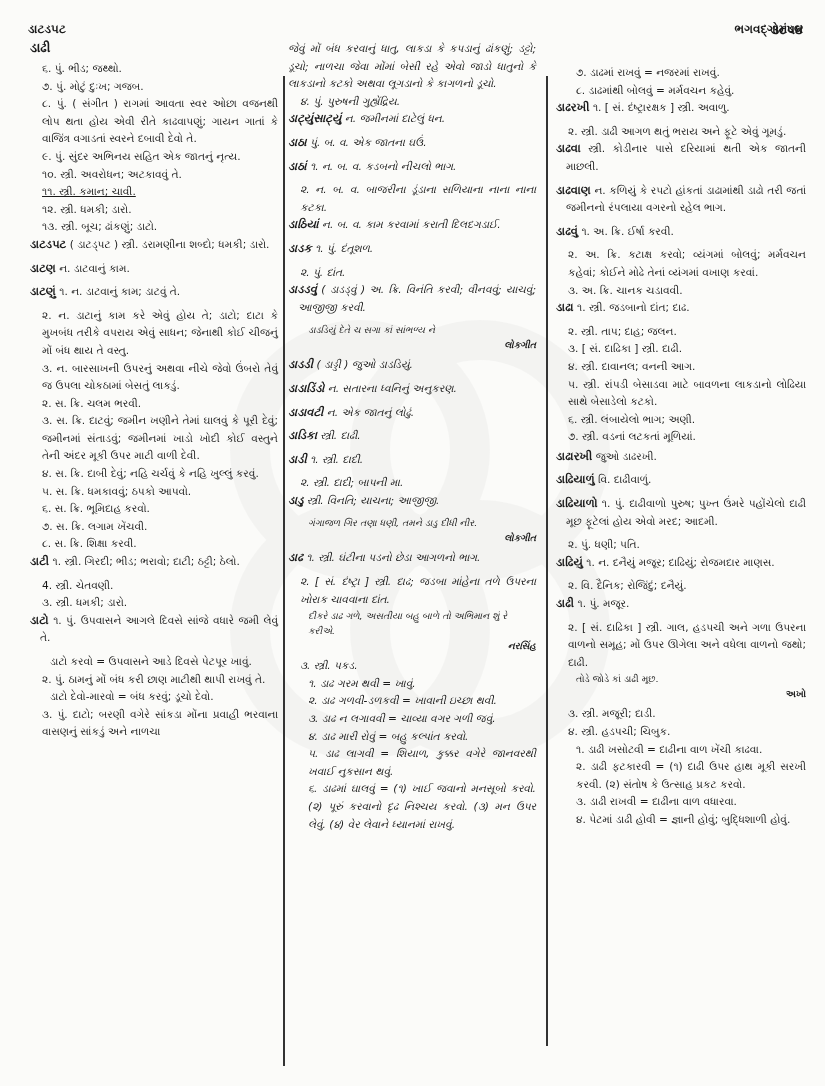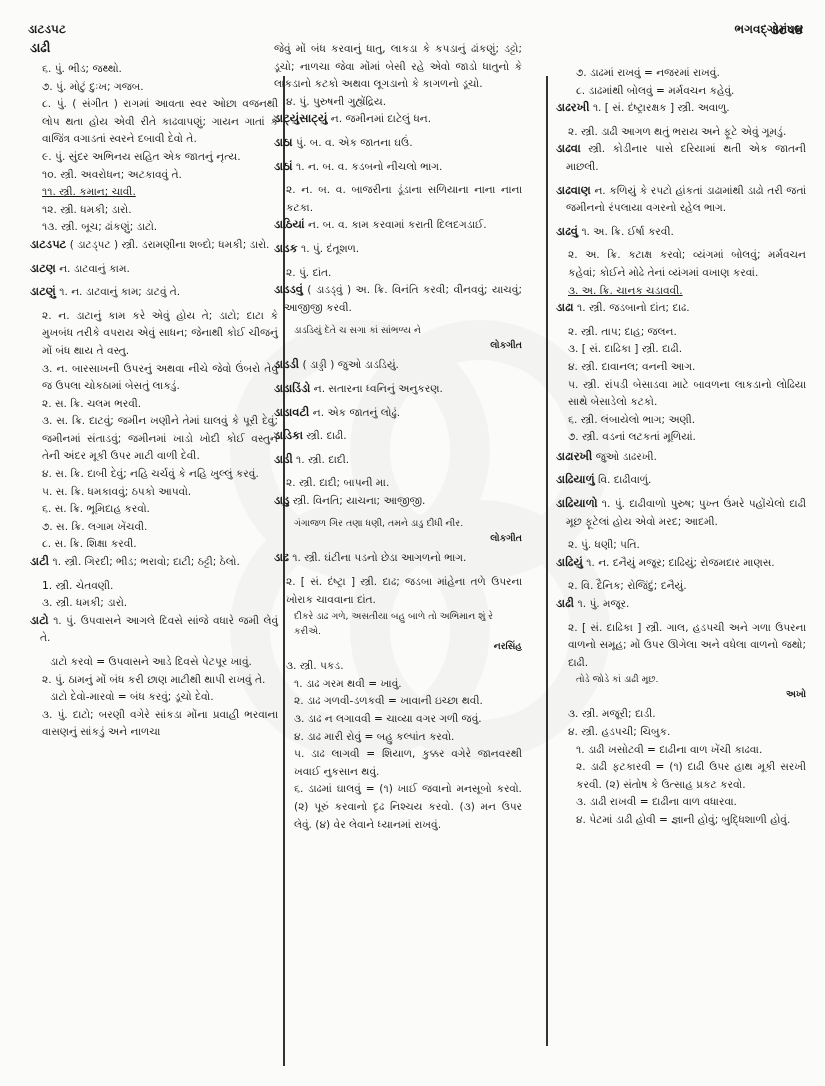--- a/index.html
+++ b/index.html
@@ -21,21 +21,21 @@
   .header .left { position: absolute; left: 0; top: 0; }
   .header .center { position: absolute; left: 16px; right: 0; text-align: right; top: 0; }
   .header .right { position: absolute; right: 0; top: 0; font-size: 13px; }
   .sub-guide {
     position: absolute; top: 40px; left: 30px; font-size: 13px; font-weight: bold;
   }
   .col {
     position: absolute; top: 60px; font-size: 10.6px; line-height: 17.6px;
   }
   .col1 { left: 30px; width: 248px; }
-  .col2 { left: 274px; width: 248px; top: 40px; }
+  .col2 { left: 288px; width: 248px; top: 40px; font-style: italic; }
   .col3 { left: 556px; width: 250px; top: 64px; }
   .rule {
     position: absolute; width: 1.5px; background: #333;
   }
   .rule1 { left: 283px; top: 76px; height: 990px; }
   .rule2 { left: 546px; top: 76px; height: 970px; }
   .entry { margin: 0 0 6px 0; padding-left: 10px; text-indent: -10px; text-align: justify; }
   .entry .hw { font-weight: bold; font-size: 11.5px; }
   .sense { margin: 0 0 0 0; padding-left: 12px; text-indent: 0; text-align: justify; }
   .cont { text-indent: 0; text-align: justify; padding-left: 0; }
@@ -78,21 +78,21 @@
     <div class="sense" style="margin-bottom: 0px;">૨. ન. ડાટાનું કામ કરે એવું હોય તે; ડાટો; દાટા કે મુખબંધ તરીકે વપરાય એવું સાધન; જેનાથી કોઈ ચીજનું મોં બંધ થાય તે વસ્તુ.</div>
     <div class="sense" style="margin-bottom: 0px;">૩. ન. બારસાખની ઉપરનું અથવા નીચે જેવો ઉંબરો તેવું જ ઉપલા ચોકઠામાં બેસતું લાકડું.</div>
     <div class="sense" style="margin-bottom: 0px;">૨. સ. ક્રિ. ચલમ ભરવી.</div>
     <div class="sense" style="margin-bottom: 0px;">૩. સ. ક્રિ. દાટવું; જમીન ખણીને તેમાં ઘાલવું કે પૂરી દેવું; જમીનમાં સંતાડવું; જમીનમાં ખાડો ખોદી કોઈ વસ્તુને તેની અંદર મૂકી ઉપર માટી વાળી દેવી.</div>
     <div class="sense" style="margin-bottom: 0px;">૪. સ. ક્રિ. દાબી દેવું; નહિ ચર્ચવું કે નહિ ખુલ્લું કરવું.</div>
     <div class="sense" style="margin-bottom: 0px;">૫. સ. ક્રિ. ધમકાવવું; ઠપકો આપવો.</div>
     <div class="sense" style="margin-bottom: 0px;">૬. સ. ક્રિ. ભૂમિદાહ કરવો.</div>
     <div class="sense" style="margin-bottom: 0px;">૭. સ. ક્રિ. લગામ ખેંચવી.</div>
     <div class="sense" style="margin-bottom: 0px;">૮. સ. ક્રિ. શિક્ષા કરવી.</div>
     <div class="entry"><span class="hw">ડાટી</span><span> ૧. સ્ત્રી. ગિરદી; ભીડ; ભરાવો; દાટી; ઠટ્ટી; ઠેલો.</span></div>
-    <div class="sense" style="margin-bottom: 0px;">1. સ્ત્રી. ચેતવણી.</div>
+    <div class="sense" style="margin-bottom: 0px;">4. સ્ત્રી. ચેતવણી.</div>
     <div class="sense" style="margin-bottom: 0px;">૩. સ્ત્રી. ધમકી; ડારો.</div>
     <div class="entry"><span class="hw">ડાટો</span><span> ૧. પું. ઉપવાસને આગલે દિવસે સાંજે વધારે જમી લેવું તે.</span></div>
     <div class="sense idiom" style="margin-bottom: 0px;">ડાટો કરવો = ઉપવાસને આડે દિવસે પેટપૂર ખાવું.</div>
     <div class="sense" style="margin-bottom: 0px;">૨. પું. ઠામનું મોં બંધ કરી છાણ માટીથી થાપી રાખવું તે.</div>
     <div class="sense idiom" style="margin-bottom: 0px;">ડાટો દેવો-મારવો = બંધ કરવું; ડૂચો દેવો.</div>
     <div class="sense" style="margin-bottom: 0px;">૩. પું. દાટો; બરણી વગેરે સાંકડા મોંના પ્રવાહી ભરવાના વાસણનું સાંકડું અને નાળચા</div>
   </div>
 <div class="col col2">
     <div class="cont" style="margin-bottom: 0px;">જેવું મોં બંધ કરવાનું ધાતુ, લાકડા કે કપડાનું ઢાંકણું; ડટ્ટો; ડૂચો; નાળચા જેવા મોંમાં બેસી રહે એવો જાડો ધાતુનો કે લાકડાનો કટકો અથવા લૂગડાનો કે કાગળનો ડૂચો.</div>
     <div class="sense" style="margin-bottom: 0px;">૪. પું. પુરુષની ગુહ્યેંદ્રિય.</div>
@@ -126,21 +126,21 @@
   </div>
 <div class="col col3">
     <div class="sense idiom" style="margin-bottom: 0px;">૭. ડાઢમાં રાખવું = નજરમાં રાખવું.</div>
     <div class="sense idiom" style="margin-bottom: 0px;">૮. ડાઢમાંથી બોલવું = મર્મવચન કહેવું.</div>
     <div class="entry"><span class="hw">ડાઢરખી</span><span> ૧. [ સં. દંષ્ટ્રારક્ષક ] સ્ત્રી. અવાળુ.</span></div>
     <div class="sense" style="margin-bottom: 0px;">૨. સ્ત્રી. ડાઢી આગળ થતું ભરાય અને ફૂટે એવું ગૂમડું.</div>
     <div class="entry"><span class="hw">ડાઢવા</span><span> સ્ત્રી. કોડીનાર પાસે દરિયામાં થતી એક જાતની માછલી.</span></div>
     <div class="entry"><span class="hw">ડાઢવાણ</span><span> ન. કળિયું કે રપટો હાંકતાં ડાઢામાંથી ડાઢો તરી જતાં જમીનનો રંપલાયા વગરનો રહેલ ભાગ.</span></div>
     <div class="entry"><span class="hw">ડાઢવું</span><span> ૧. અ. ક્રિ. ઈર્ષા કરવી.</span></div>
     <div class="sense" style="margin-bottom: 0px;">૨. અ. ક્રિ. કટાક્ષ કરવો; વ્યંગમાં બોલવું; મર્મવચન કહેવાં; કોઈને મોઢે તેનાં વ્યંગમાં વખાણ કરવાં.</div>
-    <div class="sense" style="margin-bottom: 0px; text-decoration: underline;">૩. અ. ક્રિ. ચાનક ચડાવવી.</div>
+    <div class="sense" style="margin-bottom: 0px;">૩. અ. ક્રિ. ચાનક ચડાવવી.</div>
     <div class="entry"><span class="hw">ડાઢા</span><span> ૧. સ્ત્રી. જડબાનો દાંત; દાઢ.</span></div>
     <div class="sense" style="margin-bottom: 0px;">૨. સ્ત્રી. તાપ; દાહ; જલન.</div>
     <div class="sense" style="margin-bottom: 0px;">૩. [ સં. દાઢિકા ] સ્ત્રી. દાઢી.</div>
     <div class="sense" style="margin-bottom: 0px;">૪. સ્ત્રી. દાવાનલ; વનની આગ.</div>
     <div class="sense" style="margin-bottom: 0px;">૫. સ્ત્રી. રાંપડી બેસાડવા માટે બાવળના લાકડાનો લોઢિયા સાથે બેસાડેલો કટકો.</div>
     <div class="sense" style="margin-bottom: 0px;">૬. સ્ત્રી. લંબાયેલો ભાગ; અણી.</div>
     <div class="sense" style="margin-bottom: 2px;">૭. સ્ત્રી. વડનાં લટકતાં મૂળિયાં.</div>
     <div class="entry"><span class="hw">ડાઢારખી</span><span> જુઓ ડાઢરખી.</span></div>
     <div class="entry"><span class="hw">ડાઢિયાળું</span><span> વિ. દાઢીવાળું.</span></div>
     <div class="entry"><span class="hw">ડાઢિયાળો</span><span> ૧. પું. દાઢીવાળો પુરુષ; પુખ્ત ઉંમરે પહોંચેલો દાઢી મૂછ ફૂટેલાં હોય એવો મરદ; આદમી.</span></div>

